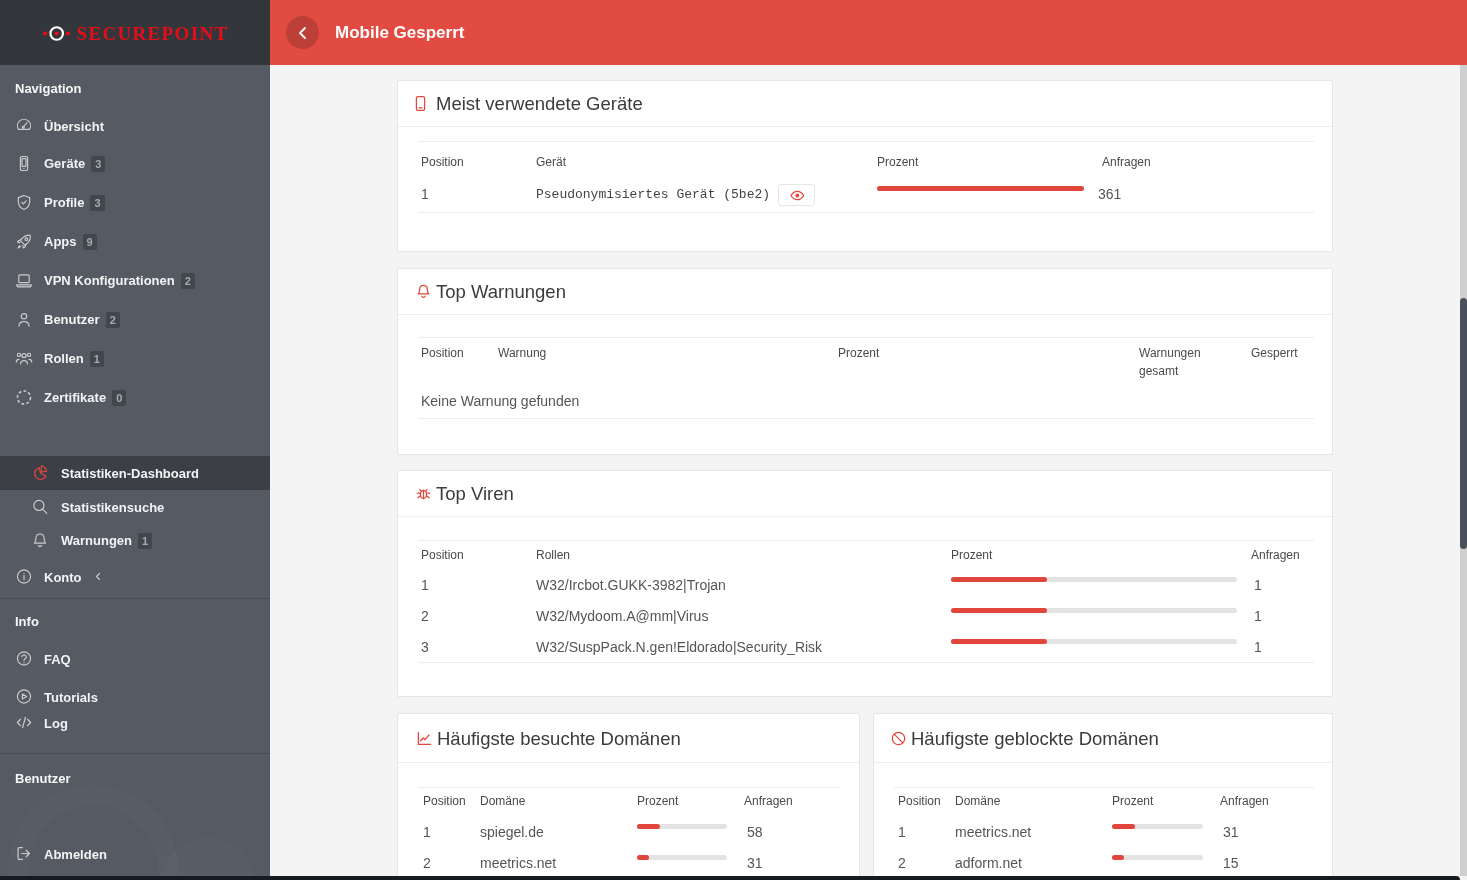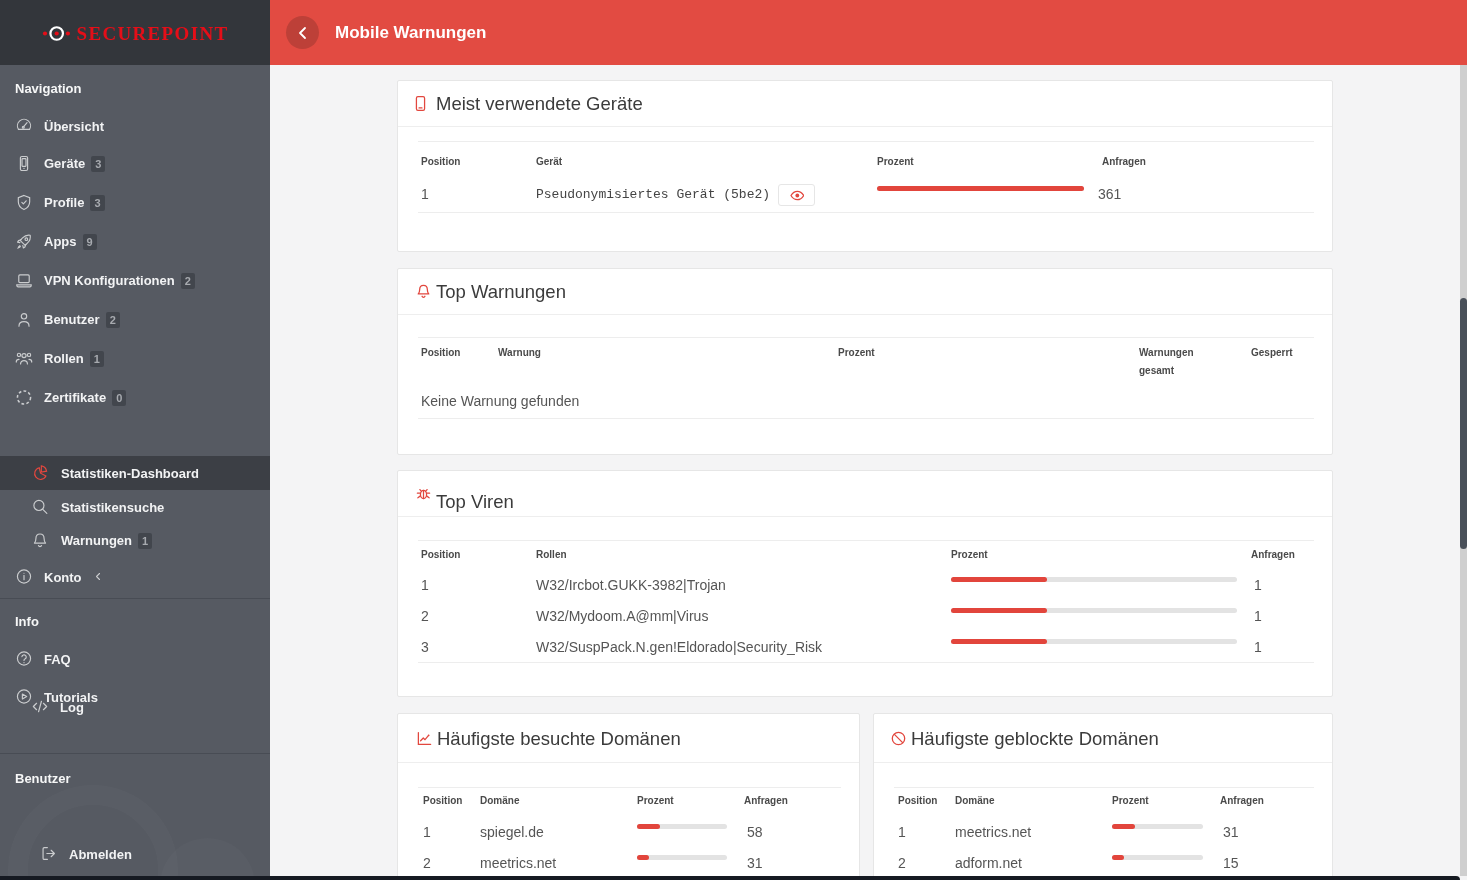--- a/index.html
+++ b/index.html
@@ -6,21 +6,21 @@
 html,body { width:1467px; height:880px; overflow:hidden; font-family:"Liberation Sans", sans-serif; background:#f4f4f5; }
 .sidebar { position:absolute; left:0; top:0; width:270px; height:880px; background:#565a62; overflow:hidden; }
 .logobar { position:absolute; left:0; top:0; width:270px; height:65px; background:#33363b; }
 .header { position:absolute; left:270px; top:0; width:1197px; height:65px; background:#e24b42; }
 .backbtn { position:absolute; left:16px; top:16px; width:33px; height:33px; border-radius:50%; background:#bd4038; display:flex; align-items:center; justify-content:center; }
 .htitle { position:absolute; left:65px; top:23px; color:#fff; font-size:17px; font-weight:bold; }
 .content { position:absolute; left:270px; top:65px; width:1197px; height:815px; background:#f4f4f5; overflow:hidden; }
 .card { position:absolute; background:#fff; border:1px solid #e6e6e6; border-radius:2px; }
 .chead { position:relative; border-bottom:1px solid #eeeeee; }
 .chead .t { position:absolute; font-size:18.5px; color:#3b3b3b; white-space:nowrap; }
-.th { font-size:10px; color:#4a4a4a; font-weight:bold; white-space:nowrap; line-height:18px; transform:translateY(-50%); }
+.th { font-size:12px; color:#4a4a4a; font-weight:normal; white-space:nowrap; line-height:18px; transform:translateY(-50%); }
 .td { font-size:14px; color:#555; white-space:nowrap; transform:translateY(-50%); }
 .mono { font-family:"Liberation Mono", monospace; font-size:13px; color:#444; white-space:nowrap; transform:translateY(-50%); }
 .bar { border-radius:2.5px; background:#e3e3e3; height:4.5px; }
 .bar .fill { position:absolute; left:0; top:0; bottom:0; border-radius:2.5px; background:#e2453c; }
 .navlabel { color:#f6f7f7; font-weight:bold; font-size:13px; }
 .navitem { position:absolute; left:0; width:270px; height:34px; color:#f2f3f4; font-size:13px; font-weight:bold; }
 .navitem .lbl { position:absolute; top:50%; transform:translateY(-50%); white-space:nowrap; }
 .badge { display:inline-block; background:#42464d; color:#a7aaaf; font-size:11px; font-weight:bold; border-radius:2px; padding:2px 4px; margin-left:6px; vertical-align:0px; min-width:5px; text-align:center; }
 .sep { position:absolute; left:0; width:270px; height:1px; background:#484c54; }
 .botbar { position:absolute; left:0; top:875.5px; width:1460px; height:4.5px; background:#161a22; z-index:50; border-top-right-radius:7px; }
@@ -146,46 +146,46 @@
         </svg></span>
       <span class="lbl" style="left:44px">FAQ</span>
     </div>
 <div class="navitem" style="top:680px;">
       <span style="position:absolute;left:15px;top:50%;transform:translateY(-50%);width:19px;height:19px;color:#caccce"><svg width="18" height="18" viewBox="0 0 20 20" fill="none" stroke="currentColor" stroke-width="1.30">
           <circle cx="10" cy="10" r="7.3"></circle>
           <path d="M8.2 7.2 L13 10 L8.2 12.8 Z" stroke-linejoin="round"></path>
         </svg></span>
       <span class="lbl" style="left:44px">Tutorials</span>
     </div>
-<div class="navitem" style="top:690px;margin-left:16px;">
+<div class="navitem" style="top:706px;">
       <span style="position:absolute;left:15px;top:50%;transform:translateY(-50%);width:19px;height:19px;color:#caccce"><svg width="18" height="18" viewBox="0 0 20 20" fill="none" stroke="currentColor" stroke-width="1.30">
           <path d="M6.2 6.4 L2.6 10 L6.2 13.6 M13.8 6.4 L17.4 10 L13.8 13.6 M11.6 4.2 L8.4 15.8" stroke-linecap="round" stroke-linejoin="round"></path>
         </svg></span>
       <span class="lbl" style="left:44px">Log</span>
     </div>
 <div class="sep" style="top:753px"></div>
 <div style="position:absolute;left:15px;top:771px" class="navlabel">Benutzer</div>
-<div class="navitem" style="top:837px;margin-left:25px;">
+<div class="navitem" style="top:837px;">
       <span style="position:absolute;left:15px;top:50%;transform:translateY(-50%);width:19px;height:19px;color:#caccce"><svg width="18" height="18" viewBox="0 0 20 20" fill="none" stroke="currentColor" stroke-width="1.30">
           <path d="M8.2 3.4 H4.8 A1.4 1.4 0 0 0 3.4 4.8 v10.4 a1.4 1.4 0 0 0 1.4 1.4 h3.4" stroke-linecap="round"></path>
           <path d="M12.4 6.4 L16 10 L12.4 13.6 M16 10 H7.6" stroke-linecap="round" stroke-linejoin="round"></path>
         </svg></span>
       <span class="lbl" style="left:44px">Abmelden</span>
     </div>
 <div style="position:absolute;left:8px;top:785px;width:170px;height:170px;border:20px solid rgba(255,255,255,0.022);border-radius:50%"></div>
 <div style="position:absolute;left:160px;top:838px;width:95px;height:95px;background:rgba(255,255,255,0.02);border-radius:50%"></div>
 </div>
 
 <div class="header">
   <div class="backbtn">
       <svg width="14" height="14" viewBox="0 0 14 14" fill="none" stroke="#fff" stroke-width="1.8" stroke-linecap="round" stroke-linejoin="round">
         <path d="M9 2 L4 7 L9 12"></path>
       </svg>
     </div>
-  <div class="htitle">Mobile Warnungen</div>
+  <div class="htitle">Mobile Gesperrt</div>
 </div>
 
 <div class="content">
 <div class="card" style="left:127px;top:15px;width:936px;height:172px">
       <div class="chead" style="height:46px">
         <span style="position:absolute;left:14px;top:14px;width:17px;height:17px;color:#e2473e"><svg width="17" height="17" viewBox="0 0 20 20" fill="none" stroke="currentColor" stroke-width="1.50">
             <rect x="5.2" y="2" width="9.6" height="16" rx="1.8"></rect>
             <path d="M8.3 15.2 h3.4" stroke-linecap="round"></path>
           </svg></span>
         <span class="t" style="left:38px;top:12px">Meist verwendete Geräte</span>
@@ -225,21 +225,21 @@
       <div style="position:absolute;left:853px;top:84px;" class="th">Gesperrt</div>
       <div style="position:absolute;left:23px;top:132px;" class="td">Keine Warnung gefunden</div>
       <div style="position:absolute;left:20px;top:149px;width:896px;border-top:1px solid #ededed"></div>
     </div>
 <div class="card" style="left:127px;top:405px;width:936px;height:227px">
       <div class="chead" style="height:46px">
         <span style="position:absolute;left:17px;top:14px;width:17px;height:17px;color:#e2473e"><svg width="17" height="17" viewBox="0 0 20 20" fill="none" stroke="currentColor" stroke-width="1.50">
             <ellipse cx="10" cy="11.2" rx="3.6" ry="4.8"></ellipse>
             <path d="M10 6.4 v9.6 M7.6 7.6 L5.8 5.4 M12.4 7.6 L14.2 5.4 M6.4 9.6 H2.8 M17.2 9.6 H13.6 M6.4 12.8 l-3 2.2 M13.6 12.8 l3 2.2" stroke-linecap="round"></path>
           </svg></span>
-        <span class="t" style="left:38px;top:20px">Top Viren</span>
+        <span class="t" style="left:38px;top:12px">Top Viren</span>
       </div>
       <div style="position:absolute;left:20px;top:69px;width:896px;border-top:1px solid #ededed"></div>
       <div style="position:absolute;left:23px;top:84px;" class="th">Position</div>
       <div style="position:absolute;left:138px;top:84px;" class="th">Rollen</div>
       <div style="position:absolute;left:553px;top:84px;" class="th">Prozent</div>
       <div style="position:absolute;left:853px;top:84px;" class="th">Anfragen</div>
       <div style="position:absolute;left:23px;top:114px;" class="td">1</div>
       <div style="position:absolute;left:138px;top:114px;" class="td">W32/Ircbot.GUKK-3982|Trojan</div>
       <div class="bar" style="left:553px;top:106px;width:286px;position:absolute">
         <div class="fill" style="width:96px"></div>

